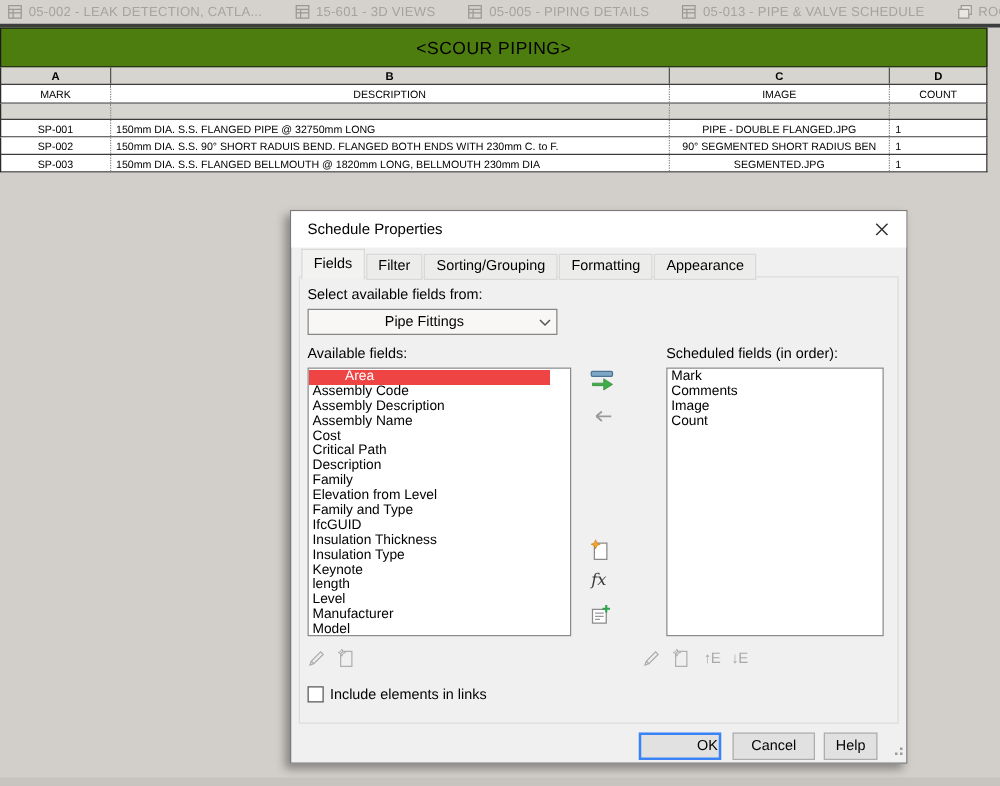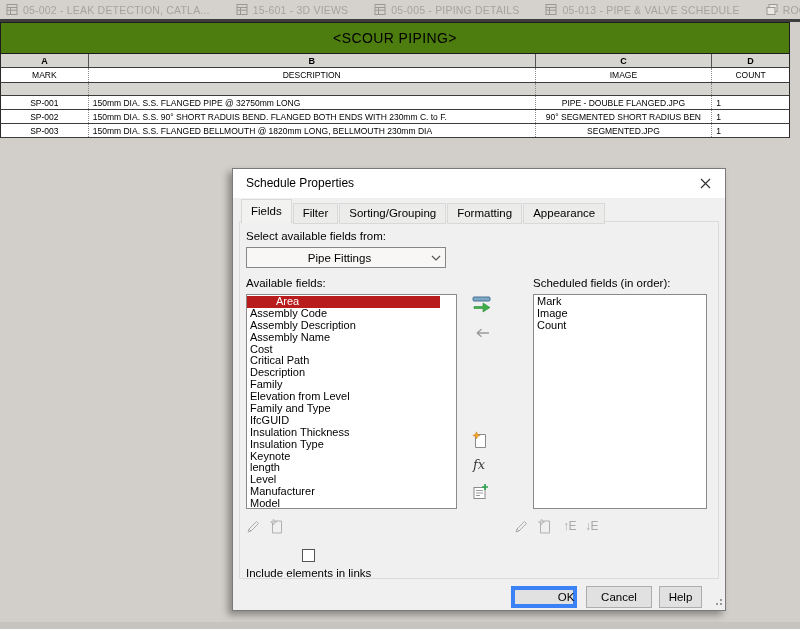--- a/index.html
+++ b/index.html
@@ -58,39 +58,39 @@
 
   .lbl{position:absolute;font-size:11.5px;color:#000;white-space:nowrap;}
   .combo{position:absolute;left:13px;top:78px;width:200px;height:21px;box-sizing:border-box;
     background:#f8f7f6;border:1px solid #868686;display:flex;align-items:center;cursor:default;text-align:center;}
   .combo-text{flex:1;padding-left:5px;font-size:11.5px;}
   .combo-arrow{width:18px;display:flex;align-items:center;justify-content:center;}
 
   .fieldlist{position:absolute;background:#fff;border:1px solid #8a8a8a;box-sizing:border-box;
     font-size:11px;overflow:hidden;padding-top:1px;}
   .fieldlist .item{height:11.9px;line-height:11.9px;padding-left:3px;white-space:nowrap;cursor:default;}
-  .fieldlist .item.selected{background:#b91c1c;color:#fff;padding-left:29px;}
+  .fieldlist .item.selected{background:#ef4444;color:#fff;padding-left:29px;}
   #avail-list{left:13px;top:125px;width:211px;height:215px;padding-right:16px;}
   #sched-list{left:300px;top:125px;width:174px;height:215px;}
 
   .scrollbar{position:absolute;top:0;right:0;bottom:0;width:15px;background:#f0f0f0;border-left:1px solid #e2e2e2;}
   .sb-btn{position:absolute;left:0;width:15px;height:15px;display:flex;align-items:center;justify-content:center;}
   .sb-up{top:0;} .sb-down{bottom:0;}
   .sb-thumb{position:absolute;left:0;top:16px;width:15px;height:76px;background:#cdcdcd;}
 
   .midbtn{position:absolute;display:flex;align-items:center;justify-content:center;cursor:default;}
   .fx-text{font-family:"DejaVu Serif",serif;font-style:italic;font-size:13px;color:#3a3a3a;}
   .gray-txt{color:#a9a9a9;font-size:12px;letter-spacing:-0.5px;}
 
-  .checkrow{position:absolute;left:13px;top:380px;display:flex;align-items:center;gap:5px;flex-direction:column;}
+  .checkrow{position:absolute;left:13px;top:380px;display:flex;align-items:center;gap:5px;}
   .checkbox{width:13px;height:13px;box-sizing:border-box;border:1px solid #555;background:#fff;}
 
   .btn{position:absolute;top:417px;height:22px;box-sizing:border-box;background:#e1e1e1;border:1px solid #adadad;
     font-size:11.5px;display:flex;align-items:center;justify-content:center;cursor:default;}
-  .btn.default{border:4px solid #3b82f6;padding-left:44px;}
+  .btn.default{border:2px solid #3b82f6;padding-left:44px;}
   #ok-btn{left:278px;width:66px;}
   #cancel-btn{left:353px;width:66px;}
   #help-btn{left:426px;width:43px;}
   .grip{position:absolute;right:2px;bottom:2px;}
 </style>
 </head>
 <body>
 
 <div id="screen">
 
@@ -262,20 +262,21 @@
       <span class="sb-btn sb-down">
         <svg width="8" height="5" viewBox="0 0 8 5">
             <path d="M1 1 L4 4 L7 1" fill="none" stroke="#505050"></path>
           </svg>
       </span>
     </div>
 
     <div class="fieldlist" id="sched-list">
 
     <div class="item" data-index="0">Mark</div>
+        <div class="item" data-index="1">Comments</div>
         <div class="item" data-index="2">Image</div>
         <div class="item" data-index="3">Count</div>
       </div>
 
     <span class="midbtn" style="left:238px;top:127px;">
       <svg width="22" height="17" viewBox="0 0 22 17">
           <rect x="2" y="1" width="17" height="4" rx="1" fill="#7da7c4" stroke="#4a7396"></rect>
           <path d="M3 10.5 H12 V7 L19 11.5 L12 16 V12.5 H3 Z" fill="#3fae49" stroke="#2e8a38" stroke-width="0.6"></path>
         </svg>
     </span>

